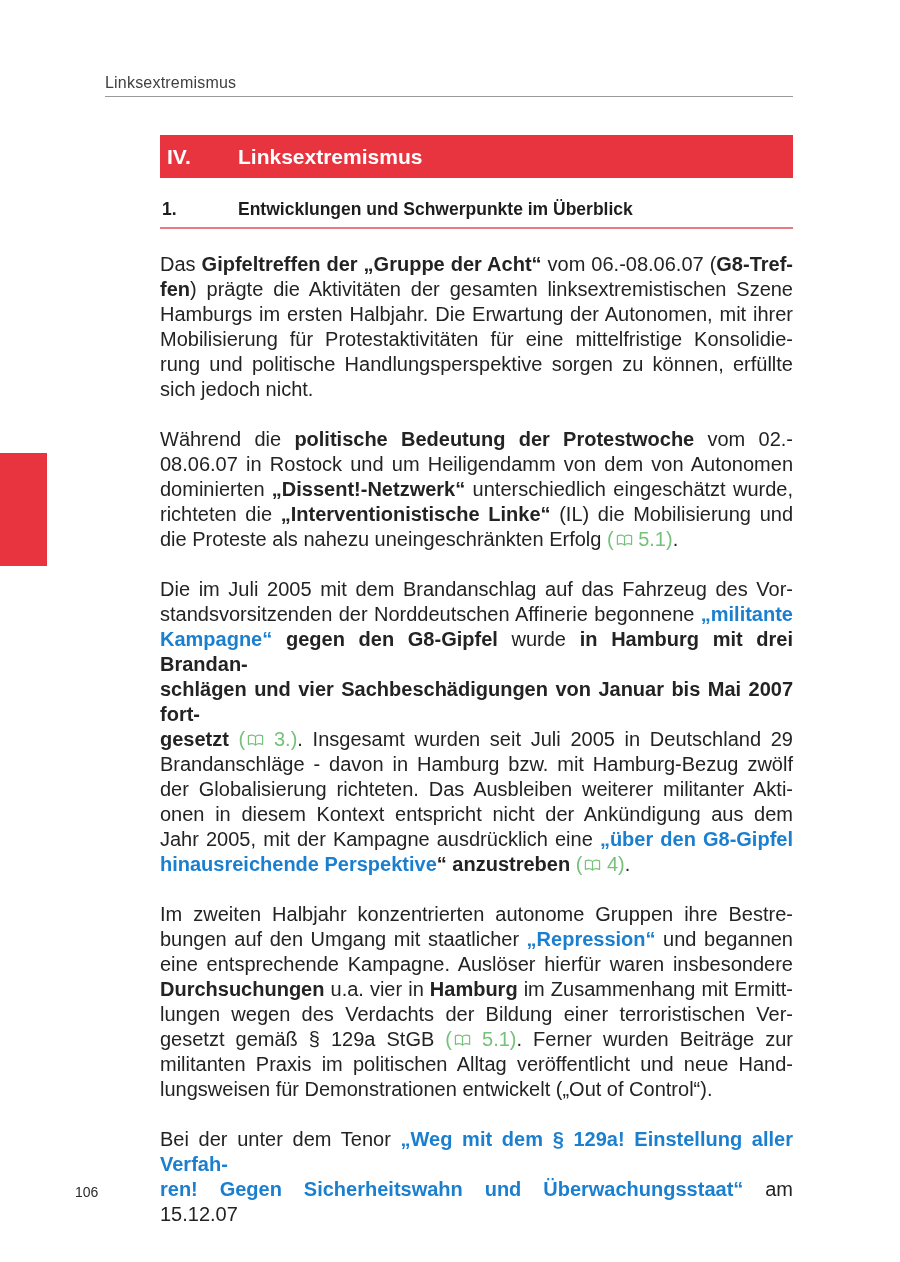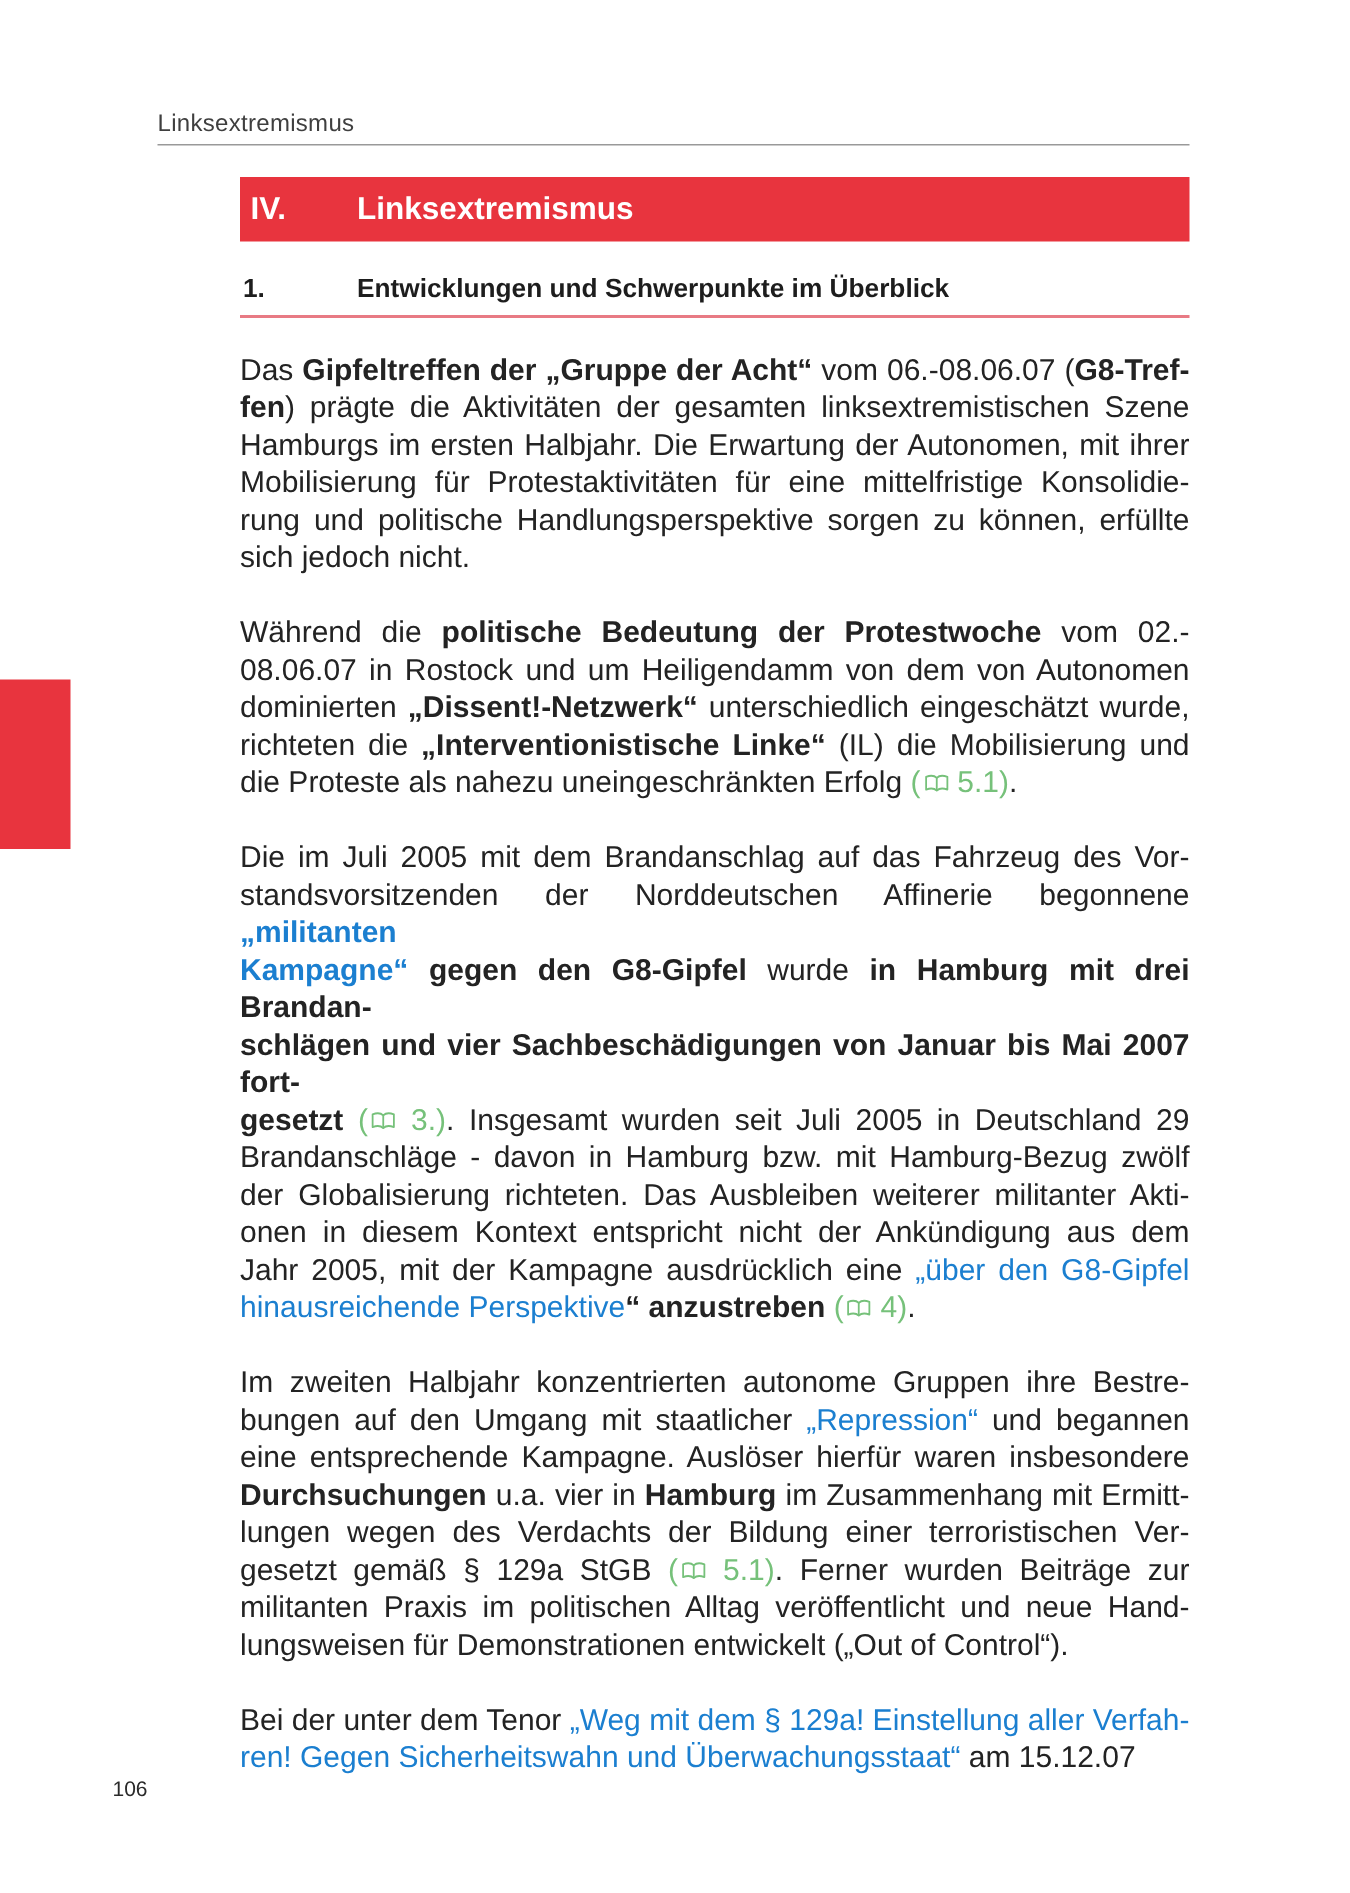--- a/index.html
+++ b/index.html
@@ -34,21 +34,21 @@
     position:absolute;left:0;top:453px;width:47px;height:113px;
     background:var(--red);
   }
   
   .page-number{
     position:absolute;left:75px;top:1184px;
     font-size:14px;color:#2a2a2a;
   }
   
   .content{
-    position:absolute;left:160px;top:118px;width:633px;
+    position:absolute;left:160px;top:135px;width:633px;
   }
   .banner{
     display:flex;align-items:center;
     height:43px;background:var(--red);
     color:#ffffff;font-weight:bold;font-size:21px;
     padding-left:7px;
   }
   .banner .num{width:71px;flex:0 0 71px;}
   .section-heading{
     display:flex;align-items:baseline;
@@ -64,21 +64,21 @@
   .para:last-child{margin-bottom:0;}
   .line{
     font-size:20px;line-height:25px;color:var(--text);
     text-align:justify;text-align-last:justify;
     white-space:normal;
   }
   .line.last{text-align-last:left;}
   .seg-n{font-weight:normal;}
   .seg-b{font-weight:bold;}
   .seg-bb{font-weight:bold;color:var(--blue);}
-  .seg-bl{font-weight:normal;color:var(--blue);}
+  .seg-bl{font-weight:bold;color:var(--blue);}
   .seg-ref{color:var(--green);white-space:nowrap;}
   .seg-ref svg{vertical-align:-1px;margin-left:2px;}
 </style>
 </head>
 <body>
 
 <div class="page">
 
   <div class="running-head">Linksextremismus</div>
   <div class="head-rule"></div>
@@ -111,21 +111,21 @@
           <div class="line"><span class="seg-n">08.06.07 in Rostock und um Heiligendamm von dem von Autonomen</span></div>
           <div class="line"><span class="seg-n">dominierten </span><span class="seg-b">„Dissent!-Netzwerk“</span><span class="seg-n"> unterschiedlich eingeschätzt wurde,</span></div>
           <div class="line"><span class="seg-n">richteten die </span><span class="seg-b">„Interventionistische Linke“</span><span class="seg-n"> (IL) die Mobilisierung und</span></div>
           <div class="line last"><span class="seg-n">die Proteste als nahezu uneingeschränkten Erfolg </span><span class="seg-ref">(<svg width="17" height="13" viewBox="0 0 24 18" fill="none" stroke="currentColor" stroke-width="1.7" stroke-linejoin="round">
                 <path d="M2 2.5 C6 1 10 1.5 12 3.5 C14 1.5 18 1 22 2.5 L22 14.5 C18 13 14 13.5 12 15.5 C10 13.5 6 13 2 14.5 Z"></path>
                 <path d="M12 3.5 L12 15.5"></path>
               </svg>&nbsp;5.1)</span><span class="seg-n">.</span></div>
         </div>
         <div class="para">
           <div class="line"><span class="seg-n">Die im Juli 2005 mit dem Brandanschlag auf das Fahrzeug des Vor-</span></div>
-          <div class="line"><span class="seg-n">standsvorsitzenden der Norddeutschen Affinerie begonnene </span><span class="seg-bb">„militanten</span></div>
+          <div class="line"><span class="seg-n">standsvorsitzenden der Norddeutschen Affinerie begonnene </span><span class="seg-bb">„militante</span></div>
           <div class="line"><span class="seg-bb">Kampagne“</span><span class="seg-n"> </span><span class="seg-b">gegen den G8-Gipfel</span><span class="seg-n"> wurde </span><span class="seg-b">in Hamburg mit drei Brandan-</span></div>
           <div class="line"><span class="seg-b">schlägen und vier Sachbeschädigungen von Januar bis Mai 2007 fort-</span></div>
           <div class="line"><span class="seg-b">gesetzt</span><span class="seg-n"> </span><span class="seg-ref">(<svg width="17" height="13" viewBox="0 0 24 18" fill="none" stroke="currentColor" stroke-width="1.7" stroke-linejoin="round">
                 <path d="M2 2.5 C6 1 10 1.5 12 3.5 C14 1.5 18 1 22 2.5 L22 14.5 C18 13 14 13.5 12 15.5 C10 13.5 6 13 2 14.5 Z"></path>
                 <path d="M12 3.5 L12 15.5"></path>
               </svg>&nbsp;3.)</span><span class="seg-n">. Insgesamt wurden seit Juli 2005 in Deutschland 29</span></div>
           <div class="line"><span class="seg-n">Brandanschläge - davon in Hamburg bzw. mit Hamburg-Bezug zwölf</span></div>
           <div class="line"><span class="seg-n">der Globalisierung richteten. Das Ausbleiben weiterer militanter Akti-</span></div>
           <div class="line"><span class="seg-n">onen in diesem Kontext entspricht nicht der Ankündigung aus dem</span></div>
           <div class="line"><span class="seg-n">Jahr 2005, mit der Kampagne ausdrücklich eine </span><span class="seg-bl">„über den G8-Gipfel</span></div>

